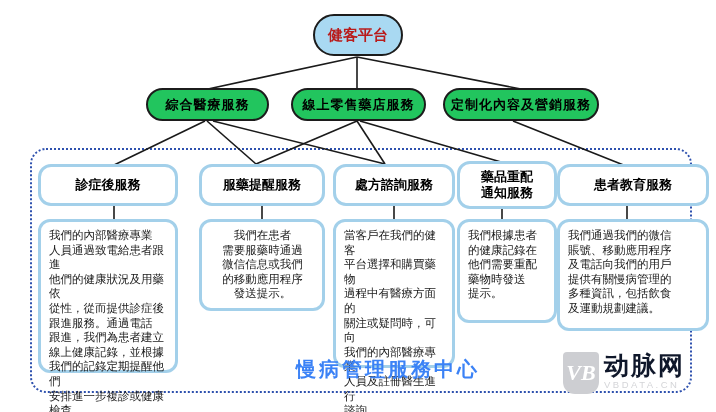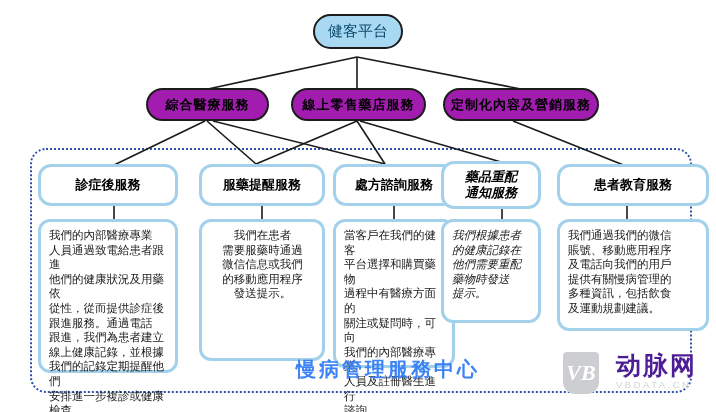--- a/index.html
+++ b/index.html
@@ -13,30 +13,30 @@
 
   
   .chronic-container {
     left: 30px; top: 148px; width: 662px; height: 245px;
     border: 2px dotted #2e51ae; border-radius: 16px; z-index: 1;
     background: transparent;
   }
 
   
   .root-node {
-    left: 313px; top: 14px; width: 90px; height: 35px;
+    left: 313px; top: 14px; width: 90px; height: 42px;
     background: #a9d9f2; border: 2.5px solid #1c1c1c; border-radius: 21px;
     display: flex; align-items: center; justify-content: center;
-    font-size: 15px; font-weight: normal; color: #0c4a6e; z-index: 3;
+    font-size: 15px; font-weight: bold; color: #b91c1c; z-index: 3;
   }
 
   
   .branch-node {
     top: 88px; height: 33px;
-    background: #a21caf; border: 2.5px solid #1c1c1c; border-radius: 17px;
+    background: #22c55e; border: 2.5px solid #1c1c1c; border-radius: 17px;
     display: flex; align-items: center; justify-content: center;
     font-size: 13px; font-weight: bold; color: #000; z-index: 3;
     letter-spacing: 1px;
   }
   .branch-1 { left: 146px; width: 123px; }
   .branch-2 { left: 291px; width: 135px; }
   .branch-3 { left: 443px; width: 156px; }
 
   
   .svc-title {
@@ -53,54 +53,54 @@
     top: 219px;
     background: #ffffff; border: 3px solid #a3d0ea; border-radius: 12px;
     font-family: "DejaVu Serif", serif;
     font-size: 11.5px; line-height: 14.6px; color: #1a1a1a;
     padding: 6px 7px 0 8px; white-space: pre-line; z-index: 3;
   }
 
   .col1 { left: 38px;  width: 140px; }
   .col2 { left: 199px; width: 126px; text-align: center; }
   .col3 { left: 333px; width: 122px; }
-  .col4 { left: 441px; width: 100px; font-style: italic;  }
+  .col4 { left: 457px; width: 100px;  }
   .col5 { left: 557px; width: 152px; }
 
   .d1 { height: 154px; }
-  .d2 { height: 142px; }
+  .d2 { height: 92px; }
   .d3 { height: 149px; }
   .d4 { height: 104px; }
   .d5 { height: 112px; }
 
   
   .container-label {
     left: 296px; top: 356px; width: 260px;
     font-family: "DejaVu Serif", serif;
     font-size: 20px; font-weight: bold; color: #3b82f6;
     letter-spacing: 3px; z-index: 3; text-align: left;
   }
 
   
   .watermark {
     left: 563px; top: 352px; z-index: 4;
     display: flex; align-items: flex-start; color: #cdced2;
   }
   .wm-shield {
-    width: 36px; height: 42px; margin-right: 17px;
+    width: 36px; height: 42px; margin-right: 5px;
     background: #cdced2; color: #ffffff;
     border-radius: 4px 4px 12px 12px;
     display: flex; align-items: center; justify-content: center;
     font-size: 22px; font-weight: bold; font-style: italic;
     font-family: "Liberation Serif", serif;
   }
   .wm-texts { display: flex; flex-direction: column; }
   .wm-name {
     font-size: 25px; font-weight: bold; letter-spacing: 2px; line-height: 27px;
-    color: #4c1d95;
+    color: #0f172a;
   }
   .wm-domain {
     font-size: 9.5px; letter-spacing: 2.5px; color: #d4d5d8; line-height: 12px;
   }
 </style>
 </head>
 <body>
 
 <div class="abs chronic-container"></div>
 

